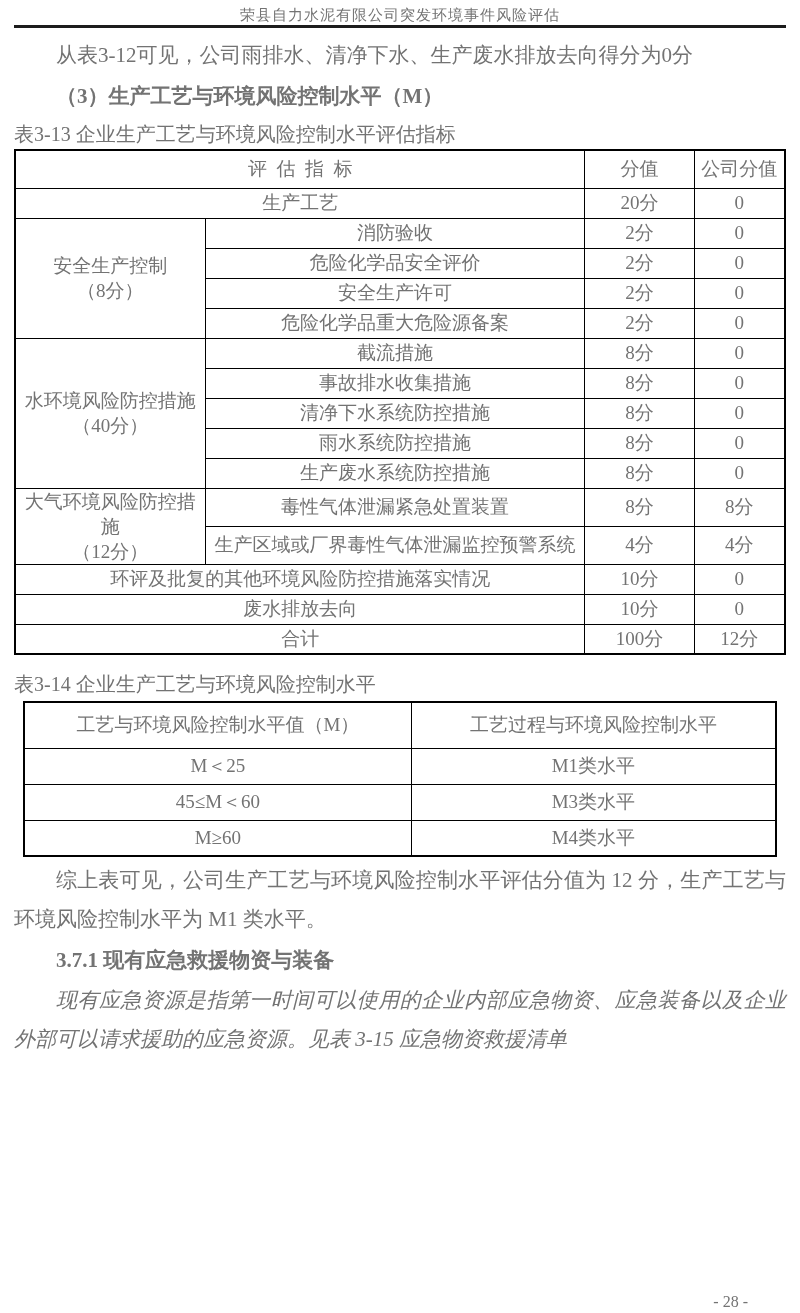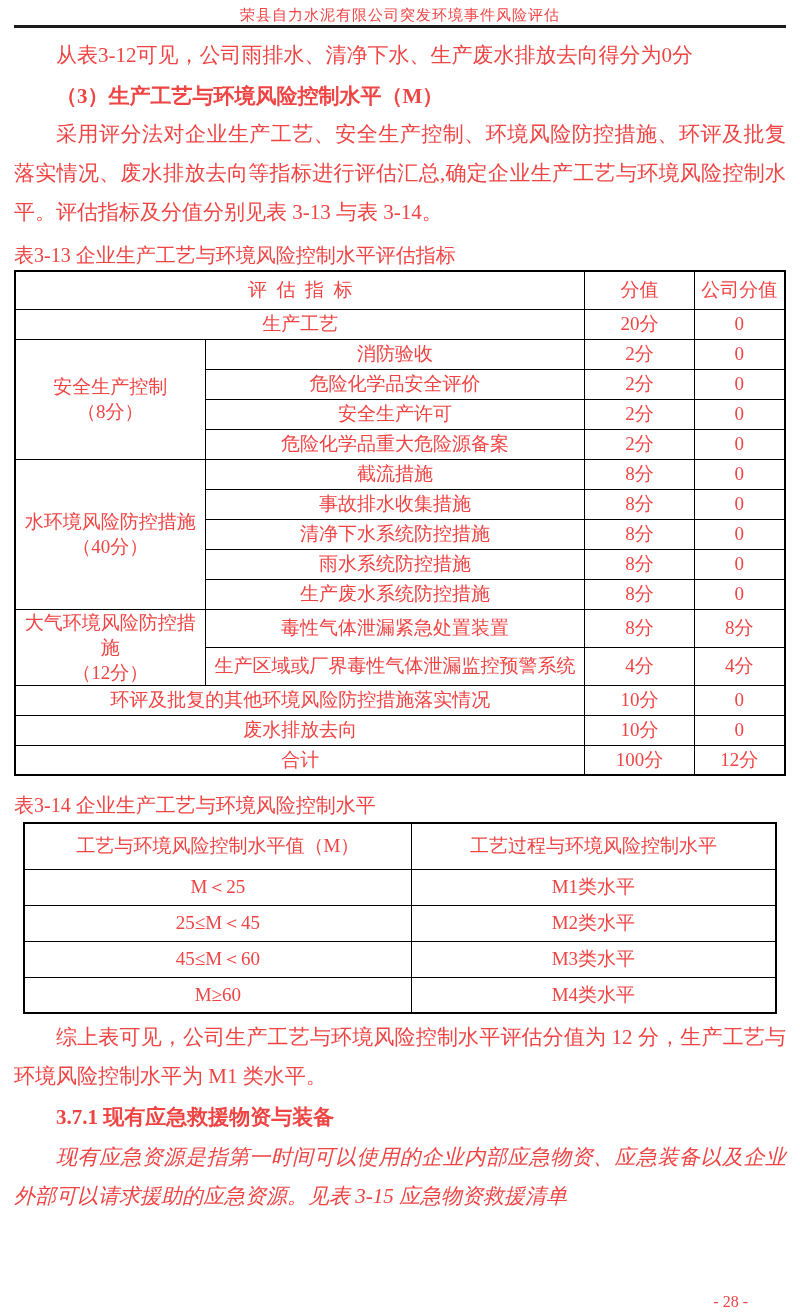--- a/index.html
+++ b/index.html
@@ -3,21 +3,21 @@
 <meta charset="utf-8">
 <style>
   * { margin: 0; padding: 0; box-sizing: border-box; }
   html, body { background: #9a9a9a; }
   .page {
     position: relative;
     width: 800px;
     height: 1313px;
     margin: 0 auto;
     background: #ffffff;
-    color: #ef4444;
+    color: #737373;
     font-family: "Liberation Serif", "DejaVu Serif", serif;
     padding: 0 14px;
     overflow: hidden;
   }
   .doc-header {
     padding-top: 5px;
     text-align: center;
     font-size: 15px;
     line-height: 20px;
     letter-spacing: 1px;
@@ -90,21 +90,20 @@
 <div class="page">
 
   <div class="doc-header">
     <span>荣县自力水泥有限公司突发环境事件风险评估</span>
   </div>
 
   <p class="body-p p1">从表3-12可见，公司雨排水、清净下水、生产废水排放去向得分为0分</p>
 
   <h3 class="heading">（3）生产工艺与环境风险控制水平（M）</h3>
 
-  <p class="body-p p2">采用评分法对企业生产工艺、安全生产控制、环境风险防控措施、环评及批复落实情况、废水排放去向等指标进行评估汇总,确定企业生产工艺与环境风险控制水平。评估指标及分值分别见表 3-13 与表 3-14。</p>
 
   <div class="caption caption-1">表3-13  企业生产工艺与环境风险控制水平评估指标</div>
 
   <table class="t13">
     <colgroup>
       <col style="width:24.7%">
         <col style="width:49.3%">
         <col style="width:14.2%">
         <col style="width:11.8%">
     </colgroup>
@@ -214,24 +213,20 @@
     <tbody>
       <tr class="hdr">
         <td>工艺与环境风险控制水平值（M）</td>
         <td>工艺过程与环境风险控制水平</td>
       </tr>
       <tr>
         <td>M＜25</td>
         <td>M1类水平</td>
       </tr>
       <tr>
-        <td>25≤M＜45</td>
-        <td>M2类水平</td>
-      </tr>
-      <tr>
         <td>45≤M＜60</td>
         <td>M3类水平</td>
       </tr>
       <tr>
         <td>M≥60</td>
         <td>M4类水平</td>
       </tr>
     </tbody>
   </table>
 

